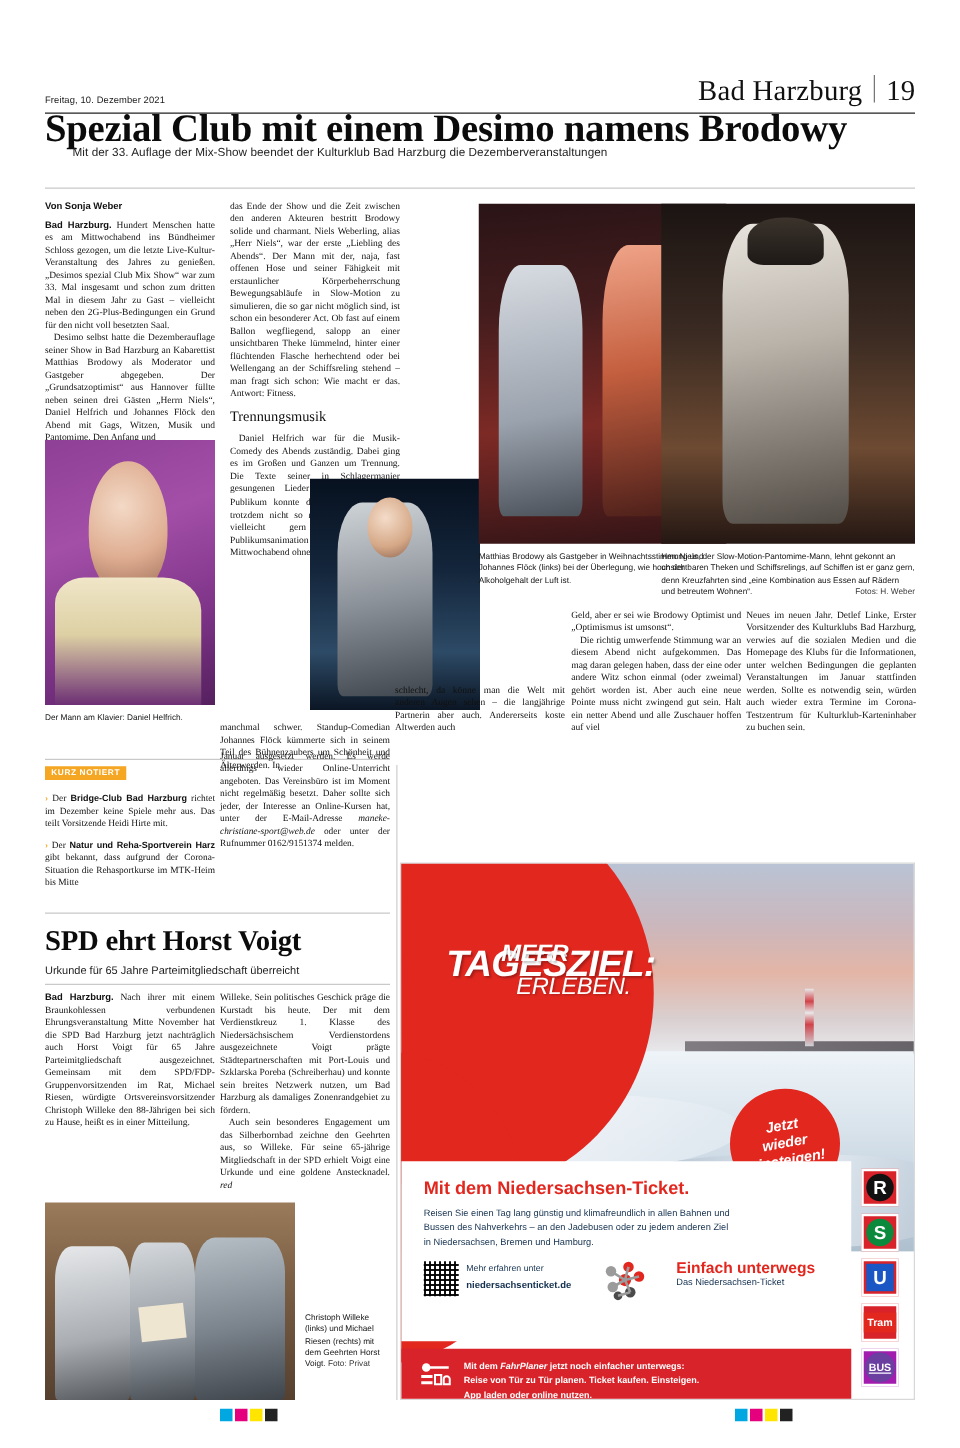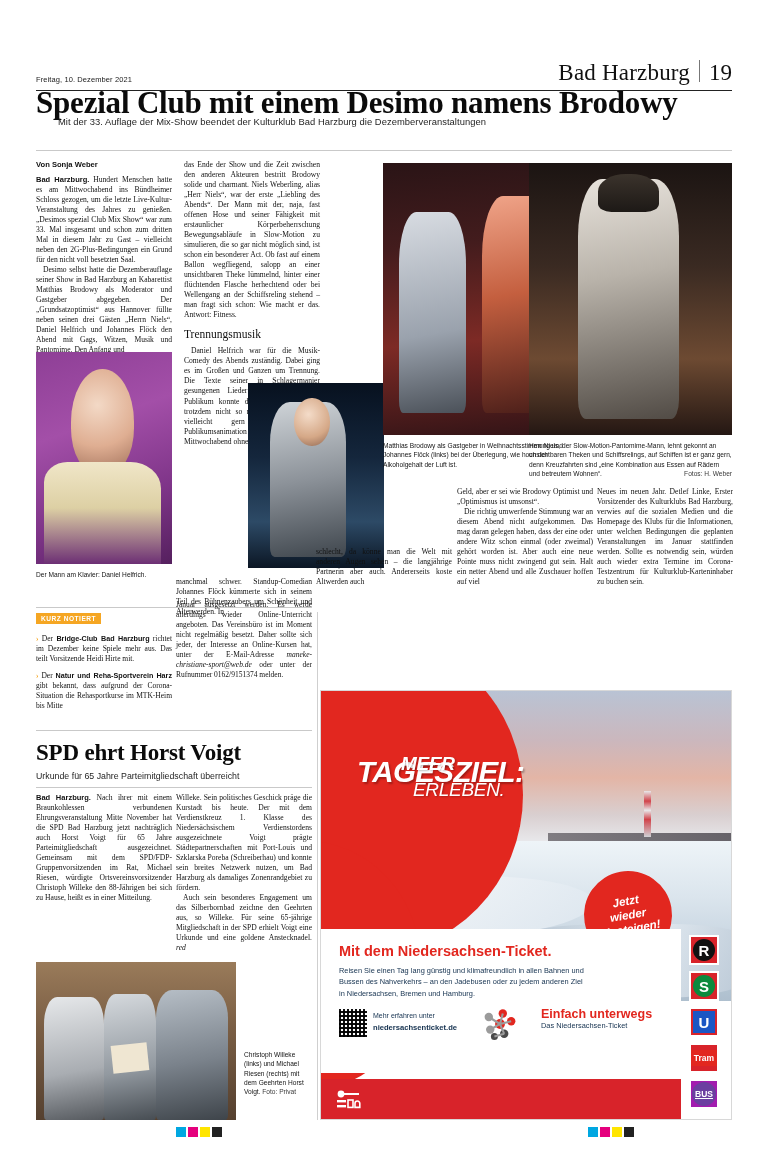--- a/index.html
+++ b/index.html
@@ -408,20 +408,25 @@
 
     <div class="ad-redbar"></div>
     <svg class="ad-redbar-icon" viewBox="0 0 26 22">
       <circle cx="6" cy="5" r="3.4" fill="#fff"></circle>
       <rect x="9" y="4" width="15" height="2" fill="#fff"></rect>
       <rect x="2" y="11" width="9" height="2.4" fill="#fff"></rect>
       <rect x="2" y="16" width="9" height="2.4" fill="#fff"></rect>
       <rect x="13" y="11" width="5" height="7.4" fill="none" stroke="#fff" stroke-width="1.6"></rect>
       <path d="M20 18.4 v-4 a2.4 2.4 0 0 1 4.8 0 v4 z" fill="none" stroke="#fff" stroke-width="1.6"></path>
     </svg>
+    <div class="ad-redbar-text">
+      <div><span>Mit dem </span><i>FahrPlaner</i><span> jetzt noch einfacher unterwegs:</span></div>
+      <div>Reise von Tür zu Tür planen. Ticket kaufen. Einsteigen.</div>
+      <div>App laden oder online nutzen.</div>
+    </div>
 
     <div class="mode-col">
       <div class="mode m-r">
           <span>R</span>
         </div>
       <div class="mode m-s">
           <span>S</span>
         </div>
       <div class="mode m-u">
           <span>U</span>

